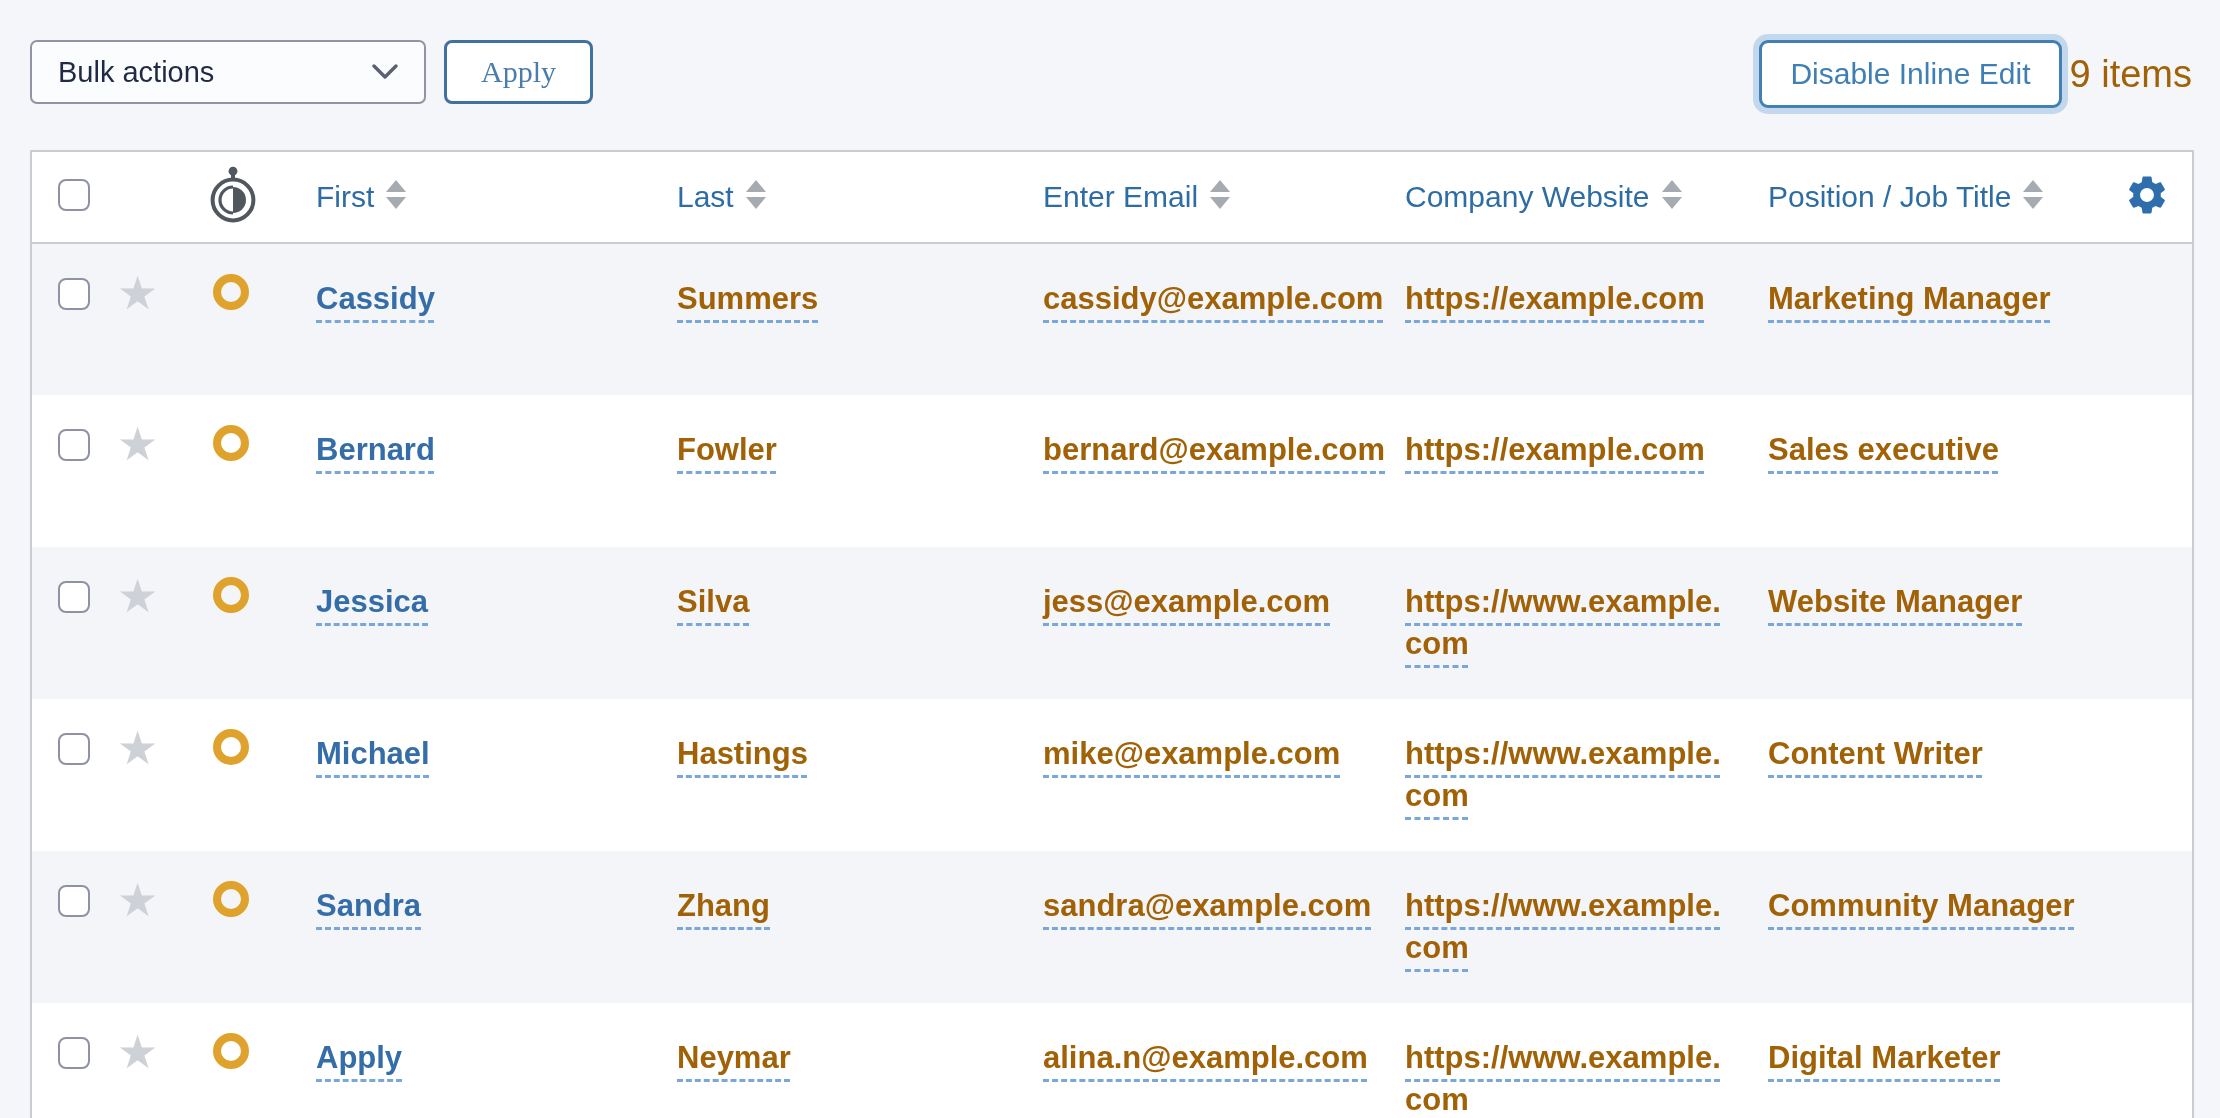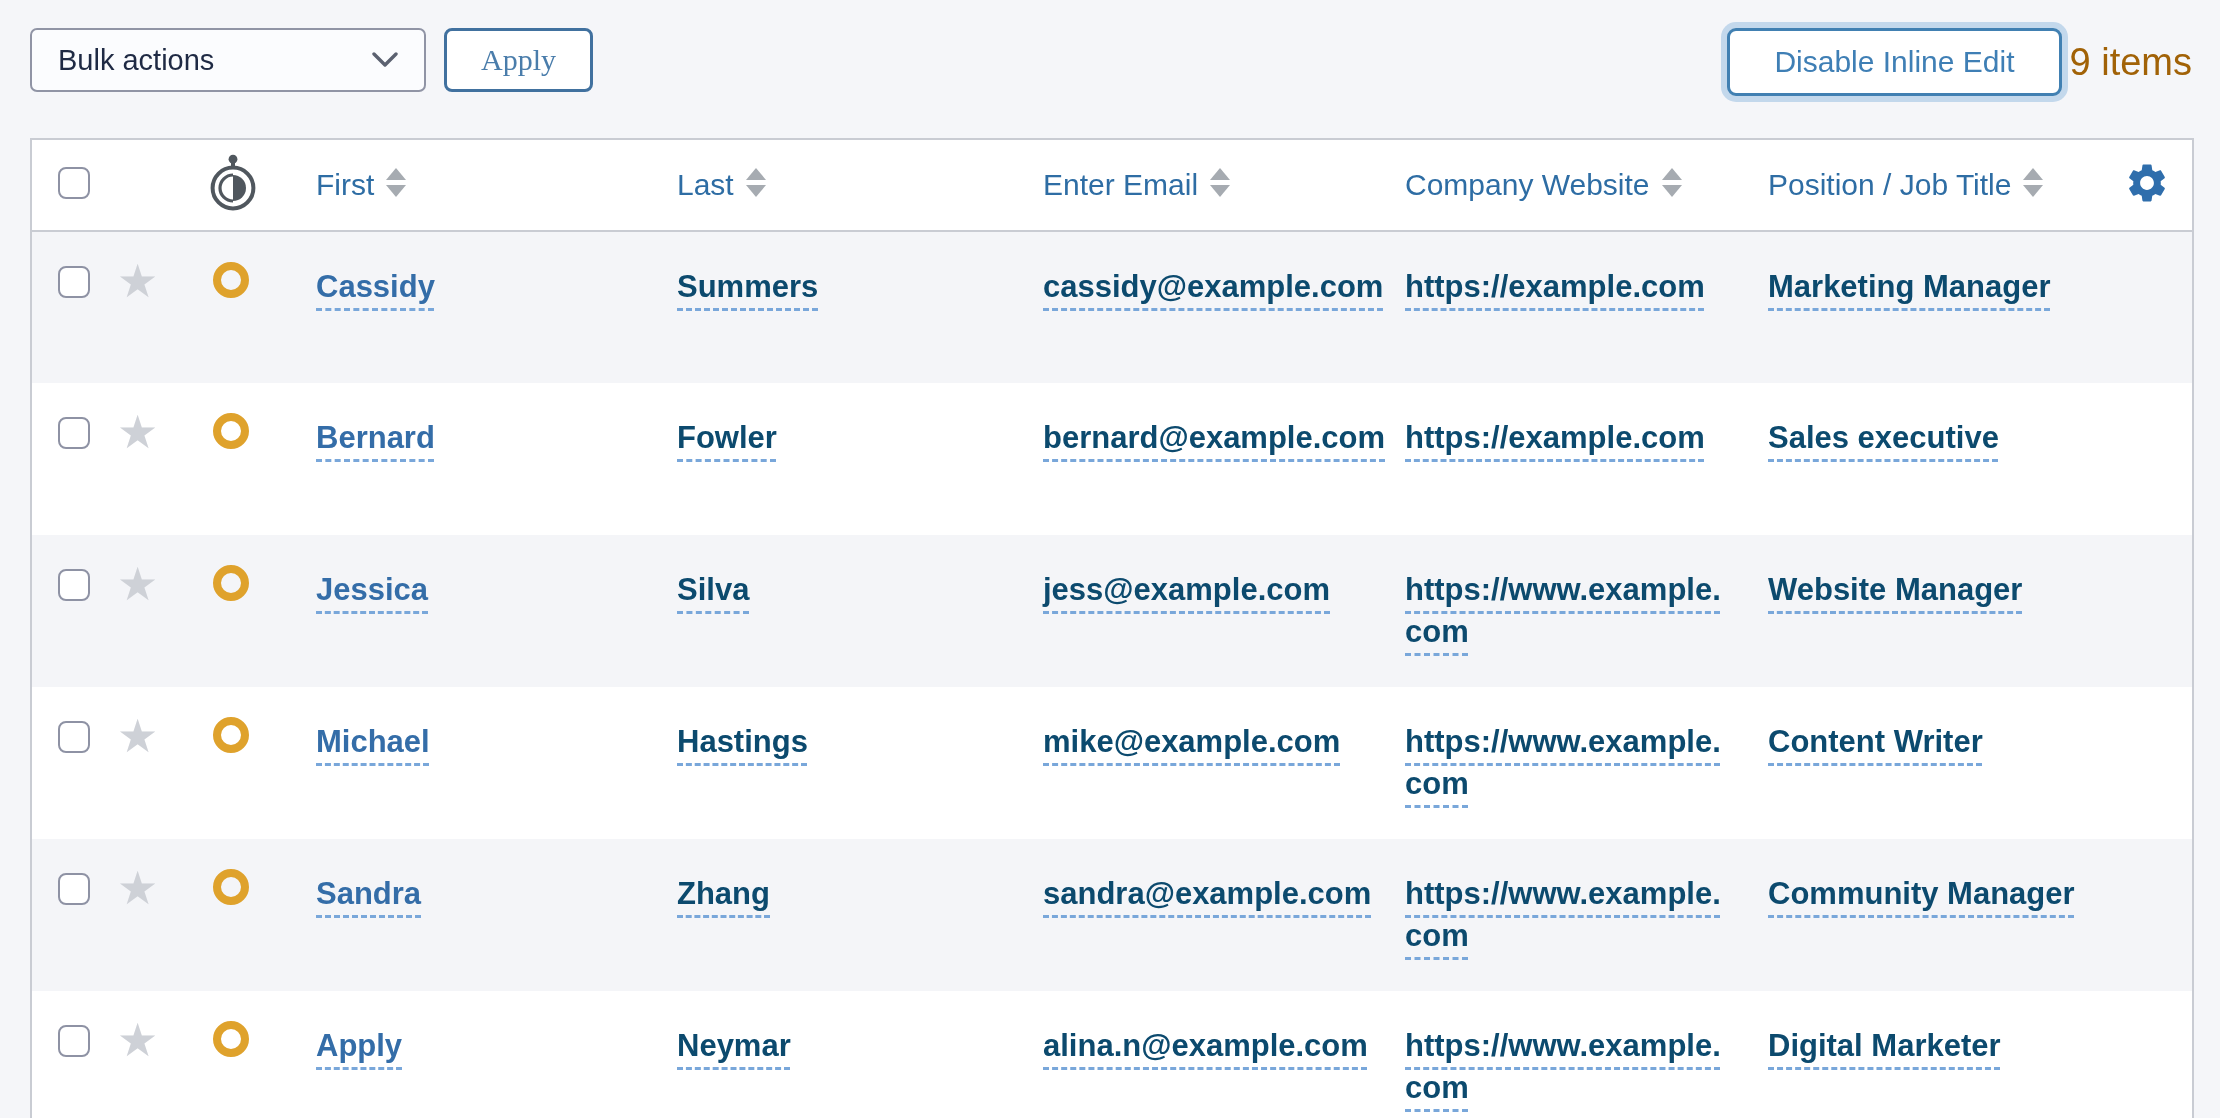--- a/index.html
+++ b/index.html
@@ -7,40 +7,40 @@
     width:2220px;height:1118px;
     background:#f5f6f9;
     font-family:"Liberation Sans", sans-serif;
     color:#2c3347;
     position:relative;
   }
 
   
   .toolbar{
     display:flex;align-items:flex-start;
-    padding:28px 28px 0 30px;height:100px;box-sizing:border-box;
+    padding:28px 28px 0 30px;height:100px;box-sizing:border-box;margin-top:12px;
   }
   .bulk-select{
     width:396px;height:64px;box-sizing:border-box;
     border:2px solid #9094a5;border-radius:7px;
     background:#fbfcfe;
     display:flex;align-items:center;justify-content:space-between;
     padding:0 26px;font-size:29px;color:#1f2a44;cursor:pointer;
   }
   .chev{width:26px;height:16px;flex:0 0 auto;}
   .apply-btn{
     margin-left:18px;height:64px;box-sizing:border-box;
     padding:12px 34px;border:3px solid #41719f;border-radius:8px;
     background:#ffffff;color:#4a7dab;font-size:30px;
     font-family:Liberation Serif, serif;cursor:pointer;
   }
   .toolbar-right{margin-left:auto;display:flex;align-items:center;}
   .inline-edit-btn{
     height:68px;box-sizing:border-box;
-    padding:0 44px;border:3px solid #4180b2;border-radius:9px;
+    padding:0 28px;border:3px solid #4180b2;border-radius:9px;
     background:#ffffff;color:#3f7fb5;font-size:30px;
     font-family:inherit;cursor:pointer;
     box-shadow:0 0 0 6px #c3d8ec;
   }
   .items-count{font-size:38px;color:#a16207;margin-left:8px;white-space:nowrap;}
 
   
   .entries-table{
     margin:38px 28px 0 30px;
     width:2162px;
@@ -74,21 +74,21 @@
   td.star-cell{padding-left:22px;padding-top:26px;}
   .star{font-size:46px;line-height:46px;color:#ced1d7;cursor:pointer;}
   td.status-cell{padding-left:46px;padding-top:30px;}
   .ring{
     display:inline-block;width:36px;height:36px;box-sizing:border-box;
     border:8px solid #dfa22c;border-radius:50%;background:transparent;
   }
   th.status-cell{padding-left:40px;}
 
   .cell-text{
-    font-size:31px;font-weight:bold;color:#0c4a6e;line-height:42px;
+    font-size:31px;font-weight:bold;color:#a16207;line-height:42px;
     text-decoration:underline dashed #79a7da;
     text-decoration-thickness:3px;text-underline-offset:11px;
     cursor:pointer;
   }
   .name-link{color:#346da8;}
   .wrap{display:inline-block;max-width:330px;word-break:break-all;}
 
   th.settings-cell,td.settings-cell{text-align:right;padding-right:22px;}
   .gear{width:46px;height:46px;cursor:pointer;}
   .stopwatch{width:52px;height:62px;}

